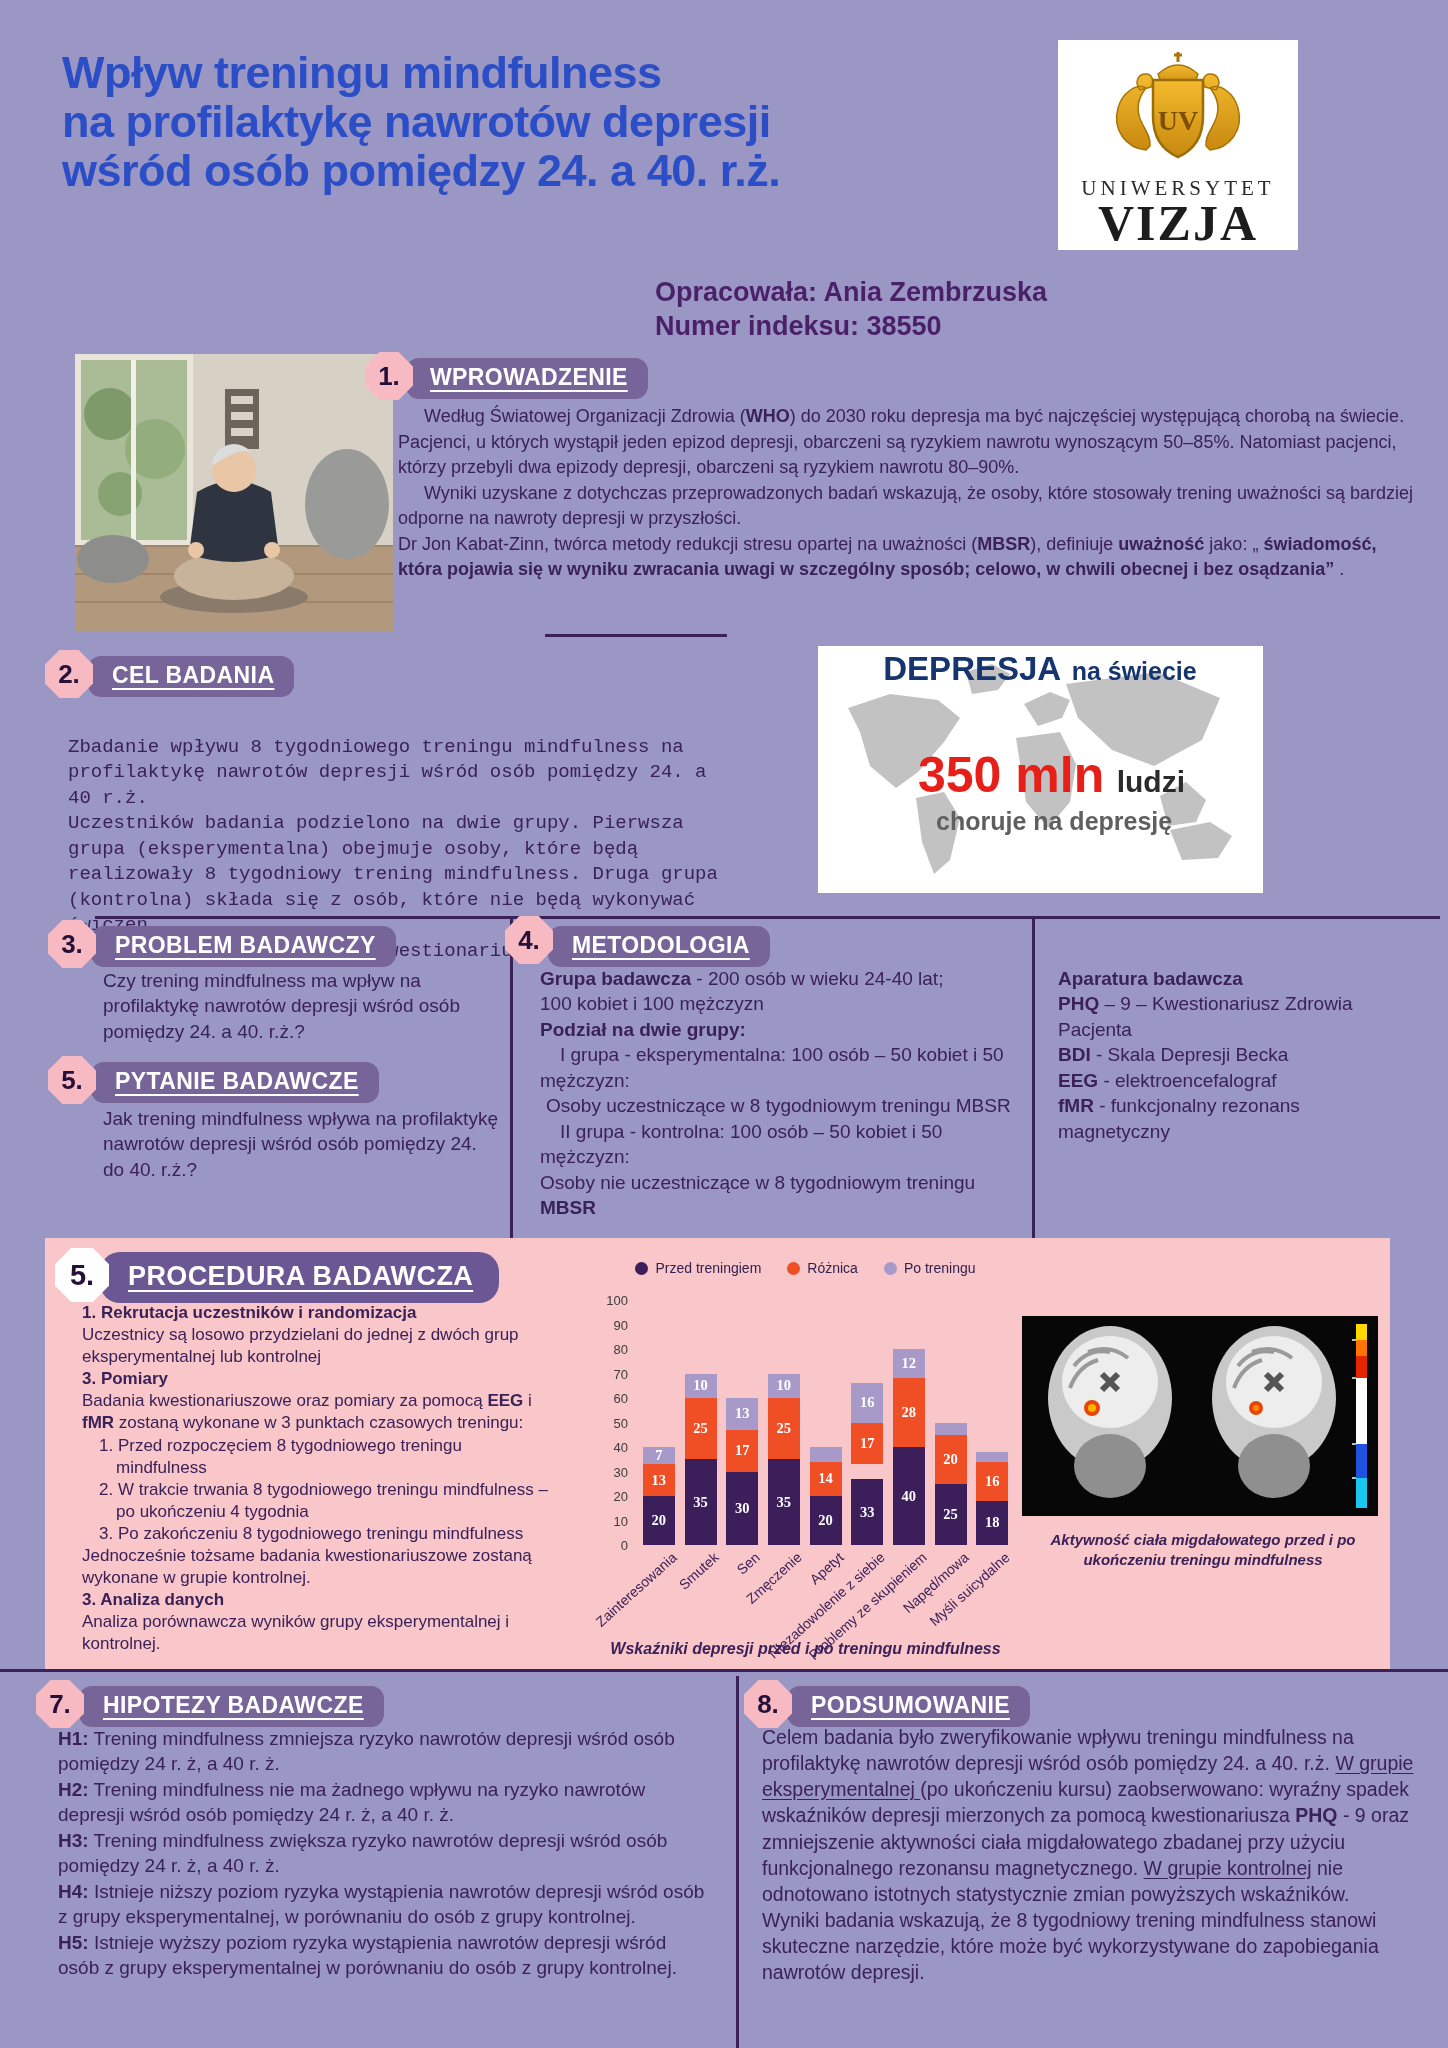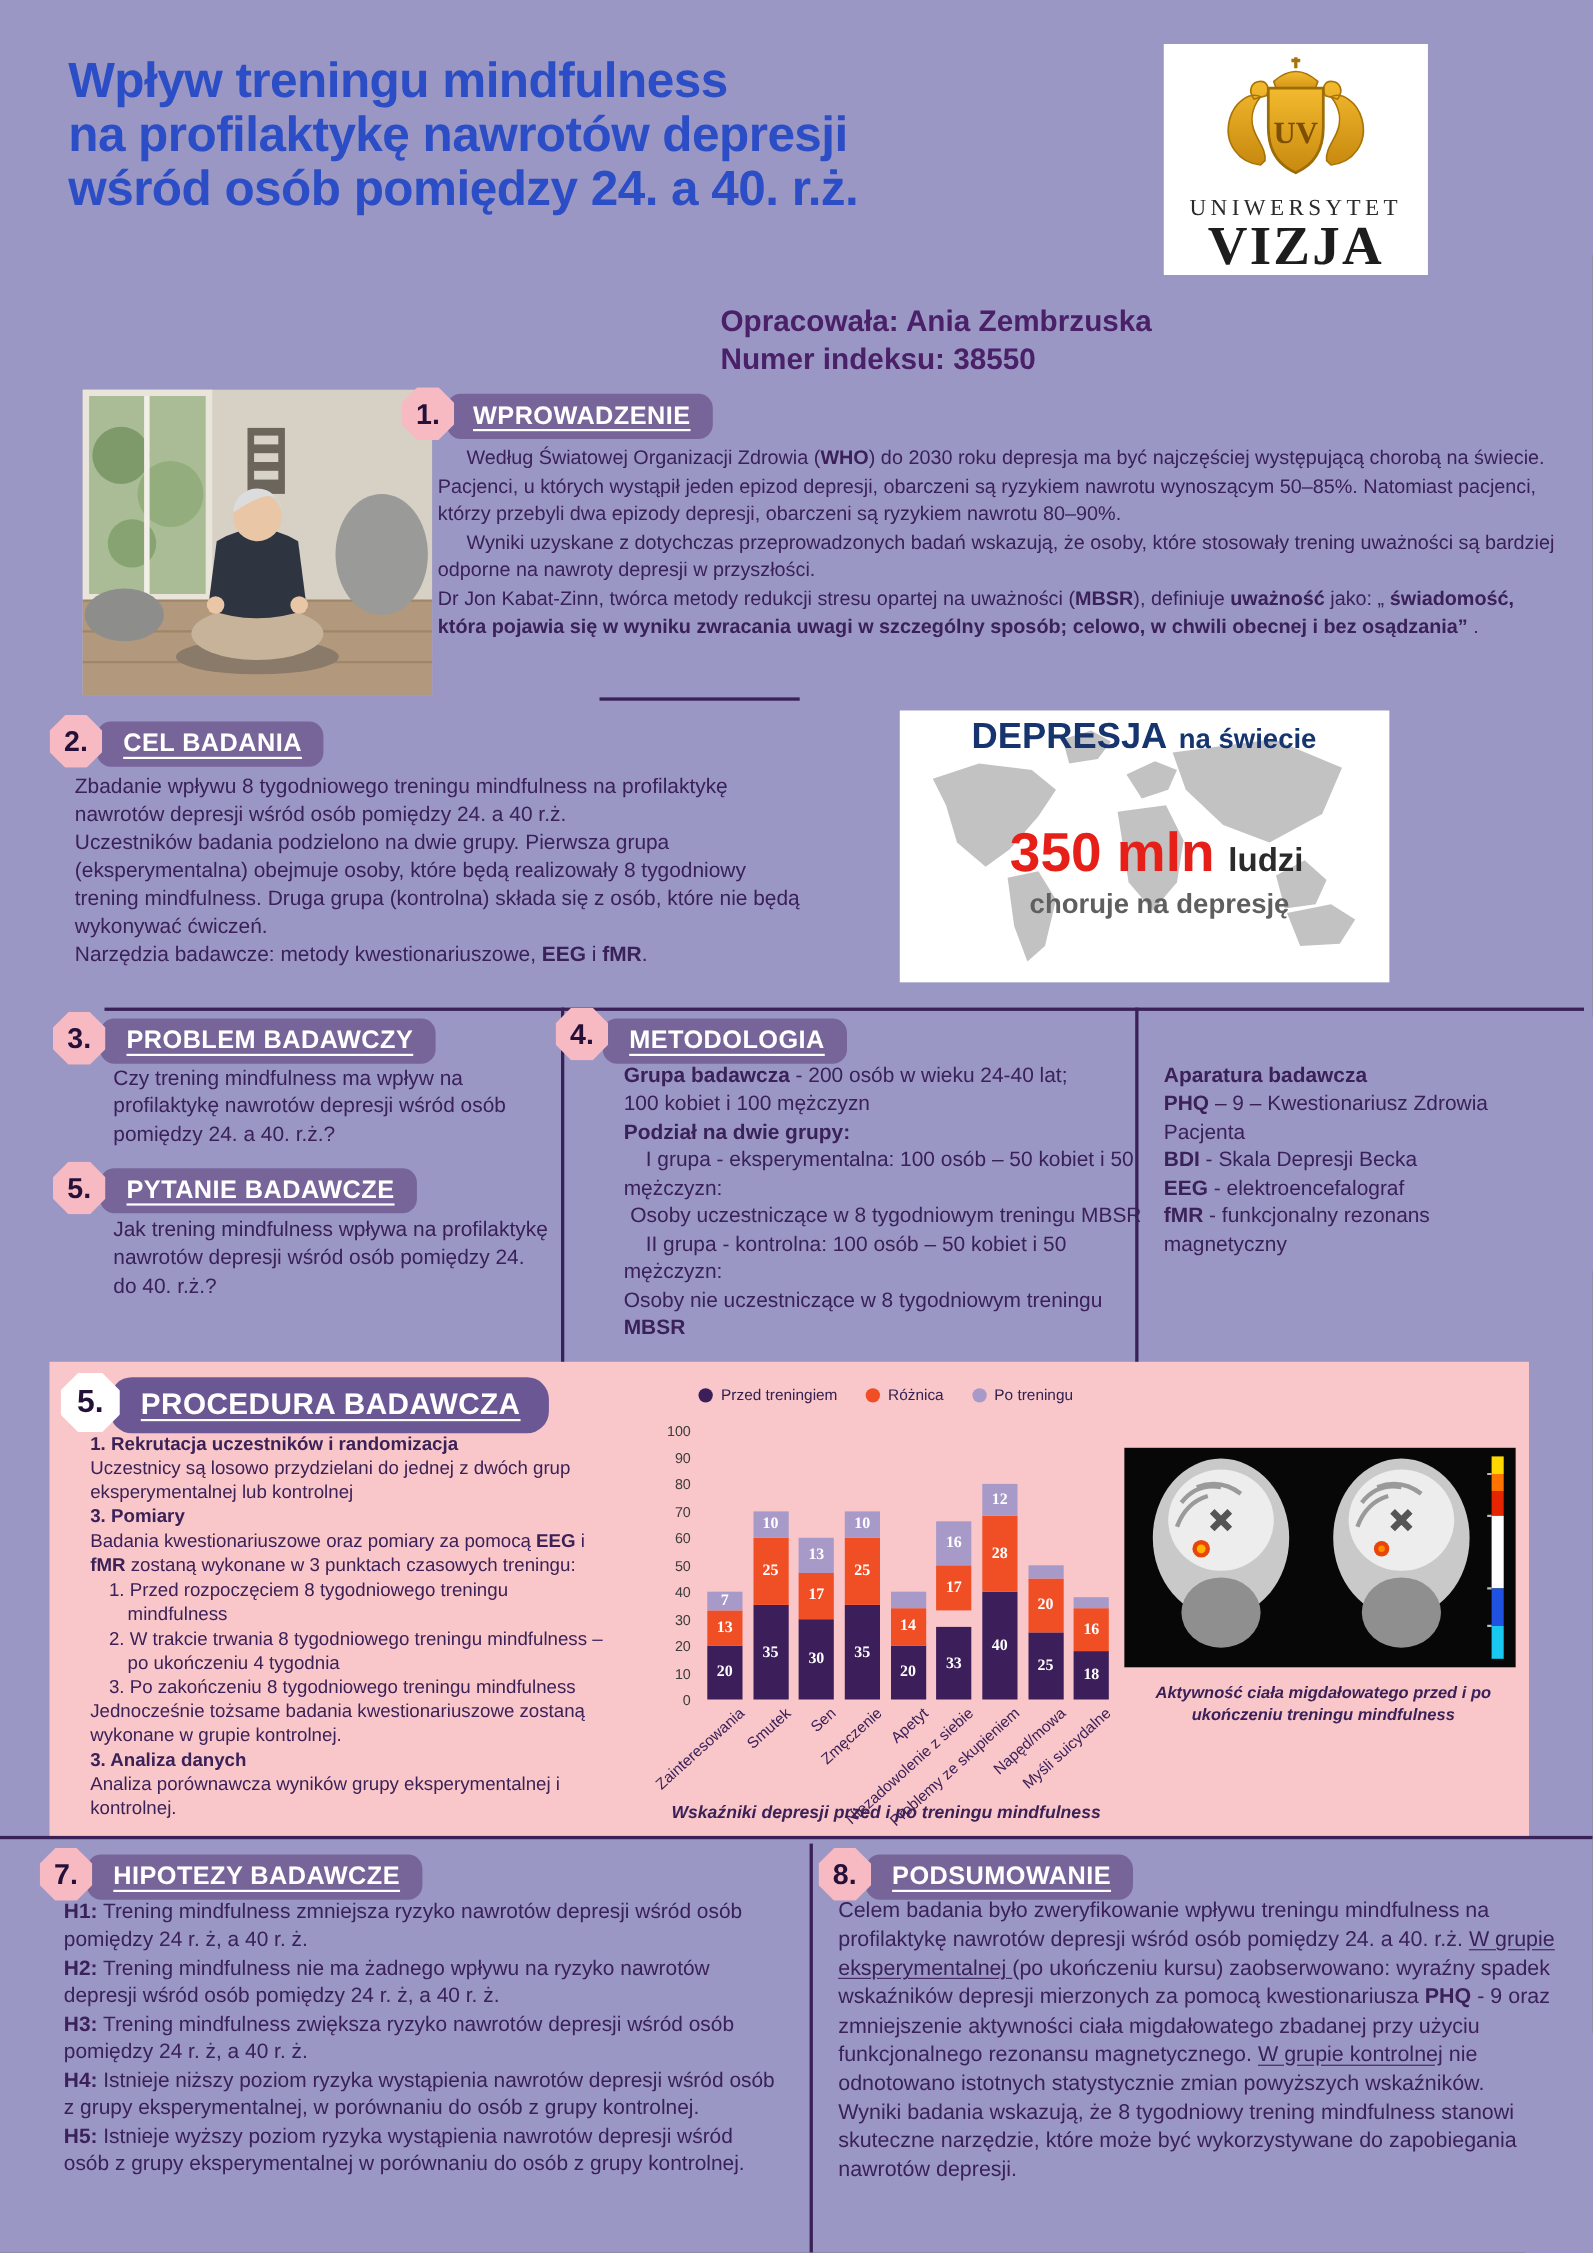--- a/index.html
+++ b/index.html
@@ -129,21 +129,21 @@
     <p><span>Dr Jon Kabat-Zinn, twórca metody redukcji stresu opartej na uważności (</span><span class="b">MBSR</span><span>), definiuje </span><span class="b">uważność</span><span> jako: „ </span><span class="b">świadomość, która pojawia się w wyniku zwracania uwagi w szczególny sposób; celowo, w chwili obecnej i bez osądzania”</span><span> .</span></p>
   </div>
   <div class="abs line" style="left:545px;top:634px;width:182px;height:3px;"></div>
 
   <div class="abs badge" style="left:45px;top:650px;">
     <span>2.</span>
   </div>
   <div class="abs pill" style="left:88px;top:656px;">
     <span class="u">CEL BADANIA</span>
   </div>
-  <div class="abs txt" style="left:68px;top:703px;width:660px;">
+  <div class="abs txt" style="left:68px;top:735px;width:660px;font-family:Liberation Mono, monospace;">
     <p><span>Zbadanie wpływu 8 tygodniowego treningu mindfulness na profilaktykę nawrotów depresji wśród osób pomiędzy 24. a 40 r.ż.</span></p>
     <p><span>Uczestników badania podzielono na dwie grupy. Pierwsza grupa (eksperymentalna) obejmuje osoby, które będą realizowały 8 tygodniowy trening mindfulness. Druga grupa (kontrolna) składa się z osób, które nie będą wykonywać ćwiczeń.</span></p>
     <p><span>Narzędzia badawcze: metody kwestionariuszowe, </span><span class="b">EEG</span><span> i </span><span class="b">fMR</span><span>.</span></p>
   </div>
 
   <div class="abs" style="left:818px;top:646px;width:445px;height:247px;background:#fff;">
     <svg width="445" height="247" viewBox="0 0 445 247">
       <rect width="445" height="247" fill="#ffffff"></rect>
       <g fill="#C2C2C2">
         <path d="M30,62 l42,-14 l48,6 l22,18 l-16,24 l-26,30 l-22,16 l-26,-22 l-10,-34 z"></path>
@@ -186,21 +186,21 @@
     <span class="u">PYTANIE BADAWCZE</span>
   </div>
   <div class="abs txt" style="left:103px;top:1106px;width:400px;">Jak trening mindfulness wpływa na profilaktykę nawrotów depresji wśród osób pomiędzy 24. do 40. r.ż.?</div>
 
   <div class="abs badge" style="left:505px;top:916px;">
     <span>4.</span>
   </div>
   <div class="abs pill" style="left:548px;top:926px;">
     <span class="u">METODOLOGIA</span>
   </div>
-  <div class="abs txt" style="left:540px;top:966px;width:490px;margin-left:27px;">
+  <div class="abs txt" style="left:540px;top:966px;width:490px;">
     <p><span class="b">Grupa badawcza</span><span> - 200 osób w wieku 24-40 lat;</span></p>
     <p><span>100 kobiet i 100 mężczyzn</span></p>
     <p><span class="b">Podział na dwie grupy:</span></p>
     <p class="m-ind"><span>I grupa - eksperymentalna: 100 osób – 50 kobiet i 50 mężczyzn:</span></p>
     <p style="padding-left:6px;"><span>Osoby uczestniczące w 8 tygodniowym treningu MBSR</span></p>
     <p class="m-ind"><span>II grupa - kontrolna: 100 osób – 50 kobiet i 50 mężczyzn:</span></p>
     <p><span>Osoby nie uczestniczące w 8 tygodniowym treningu </span><span class="b">MBSR</span></p>
   </div>
 
   <div class="abs txt" style="left:1058px;top:966px;width:345px;">

